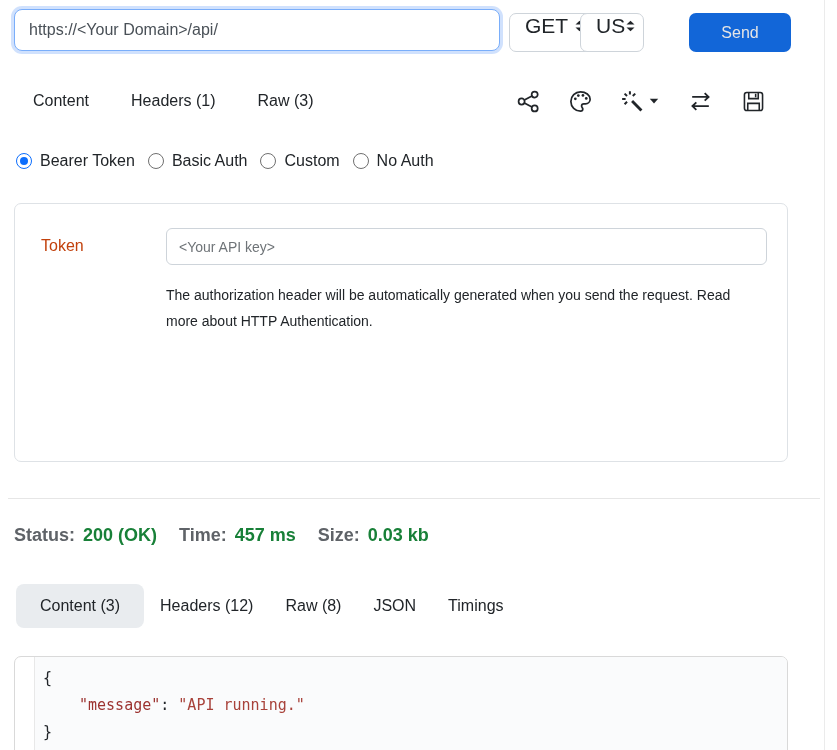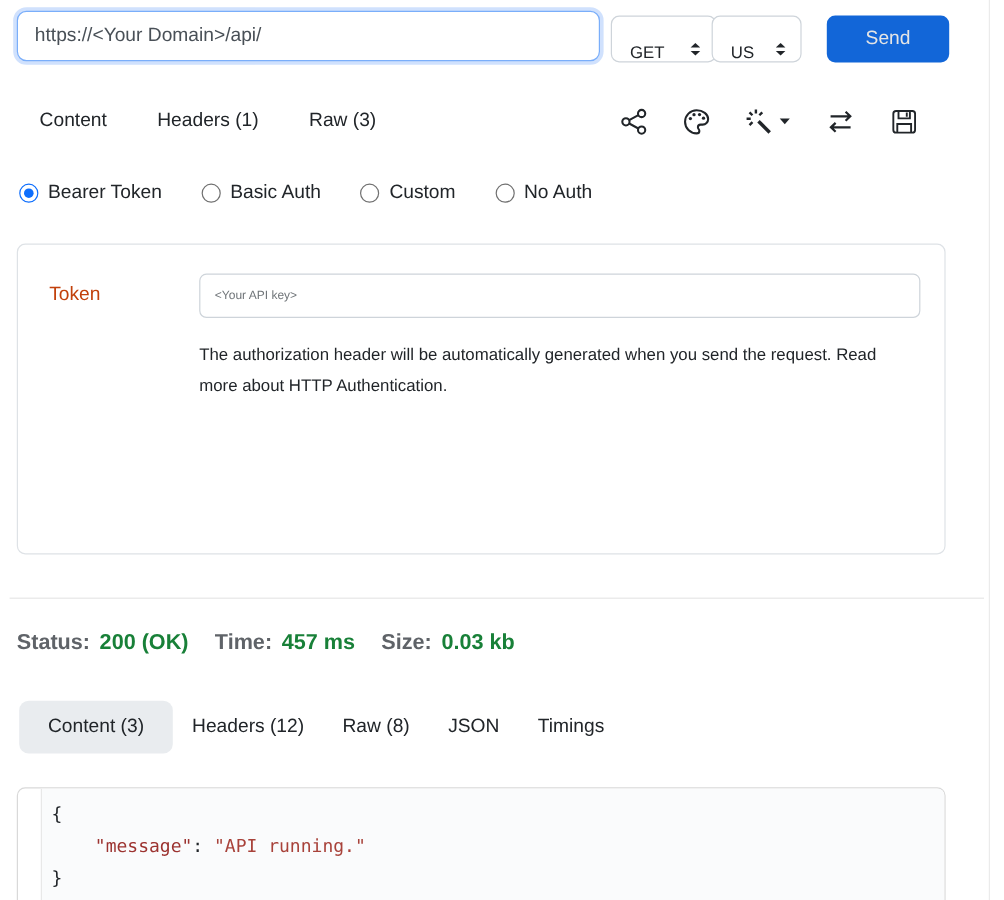--- a/index.html
+++ b/index.html
@@ -16,64 +16,64 @@
     position: absolute; left: 14px; top: 9px;
     width: 486px; height: 42px;
     border: 1px solid #7aaefa; border-radius: 8px;
     box-shadow: 0 0 0 3px rgba(121,170,250,.35);
     padding: 12px 14px; font-size: 16px; color: #495057;
     font-family: "Liberation Sans", sans-serif; outline: none;
   }
   .select-box {
     position: absolute; top: 13px; height: 39px;
     border: 1px solid #ced4da; border-radius: 7px; background: #fff;
-    display: flex; align-items: flex-end; justify-content: space-between;
-    padding: 0 11px 0 15px; font-size: 14px; color: #212529; cursor: pointer;
+    display: flex; align-items: flex-start; justify-content: space-between;
+    padding: 0 11px 0 15px; font-size: 21px; color: #212529; cursor: pointer;
   }
   .method-select { left: 509px; width: 88px; }
-  .region-select { left: 593px; width: 75px; }
+  .region-select { left: 580px; width: 64px; }
   .send-button {
     position: absolute; left: 689px; top: 13px; width: 102px; height: 39px;
     background: #1266d8; color: #e5e5e5; border: none; border-radius: 7px;
     font-size: 16px; font-family: "Liberation Sans", sans-serif;
     display: flex; align-items: center; justify-content: center; cursor: pointer;
   }
   
   .tab-row { position: absolute; left: 12px; top: 81px; height: 40px; display: flex; align-items: center; }
   .tab {
     height: 40px; padding: 0 21px; display: flex; align-items: center;
     font-size: 16px; color: #212529; border-radius: 8px; cursor: pointer; white-space: nowrap;
   }
   .tab.active { background: #e9ecef; }
   .icon-row { position: absolute; left: 517px; top: 81px; height: 40px; display: flex; align-items: center; gap: 29px; }
   .icon-btn { display: flex; align-items: center; cursor: pointer; background: none; border: none; padding: 0; }
   .icon-btn svg { display: block; }
   
-  .radio-row { position: absolute; left: 16px; top: 150px; height: 22px; display: flex; align-items: center; gap: 33px; }
+  .radio-row { position: absolute; left: 16px; top: 150px; height: 22px; display: flex; align-items: center; gap: 13px; }
   .radio-item { display: flex; align-items: center; cursor: pointer; }
   .radio-dot {
     width: 16px; height: 16px; border-radius: 50%;
     border: 1.5px solid #707070; background: #fff; position: relative; flex: 0 0 auto;
   }
   .radio-item.selected .radio-dot { border-color: #0d6efd; }
   .radio-item.selected .radio-dot::after {
     content: ""; position: absolute; left: 2.5px; top: 2.5px;
     width: 8px; height: 8px; border-radius: 50%; background: #0d6efd;
   }
   .radio-label { margin-left: 8px; font-size: 16px; color: #212529; }
   
   .auth-panel {
     position: absolute; left: 14px; top: 203px; width: 774px; height: 259px;
     border: 1px solid #dee2e6; border-radius: 7px; background: #fff;
   }
   .token-label { position: absolute; left: 26px; top: 33px; font-size: 16px; color: #c2410c; }
   .token-input {
     position: absolute; left: 151px; top: 24px; width: 601px; height: 37px;
     border: 1px solid #ced4da; border-radius: 6px; padding: 0 12px;
-    font-size: 10px; font-family: "Liberation Sans", sans-serif; color: #212529; outline: none;
+    font-size: 14px; font-family: "Liberation Sans", sans-serif; color: #212529; outline: none;
   }
   .token-input::placeholder { color: #6f7478; opacity: 1; }
   .token-help {
     position: absolute; left: 151px; top: 78px; width: 592px;
     font-size: 14px; line-height: 26px; color: #212529;
   }
   
   .section-divider { position: absolute; left: 8px; top: 498px; width: 812px; height: 1px; background: #e6e6e6; }
   .status-row {
     position: absolute; left: 14px; top: 523px; height: 24px;

